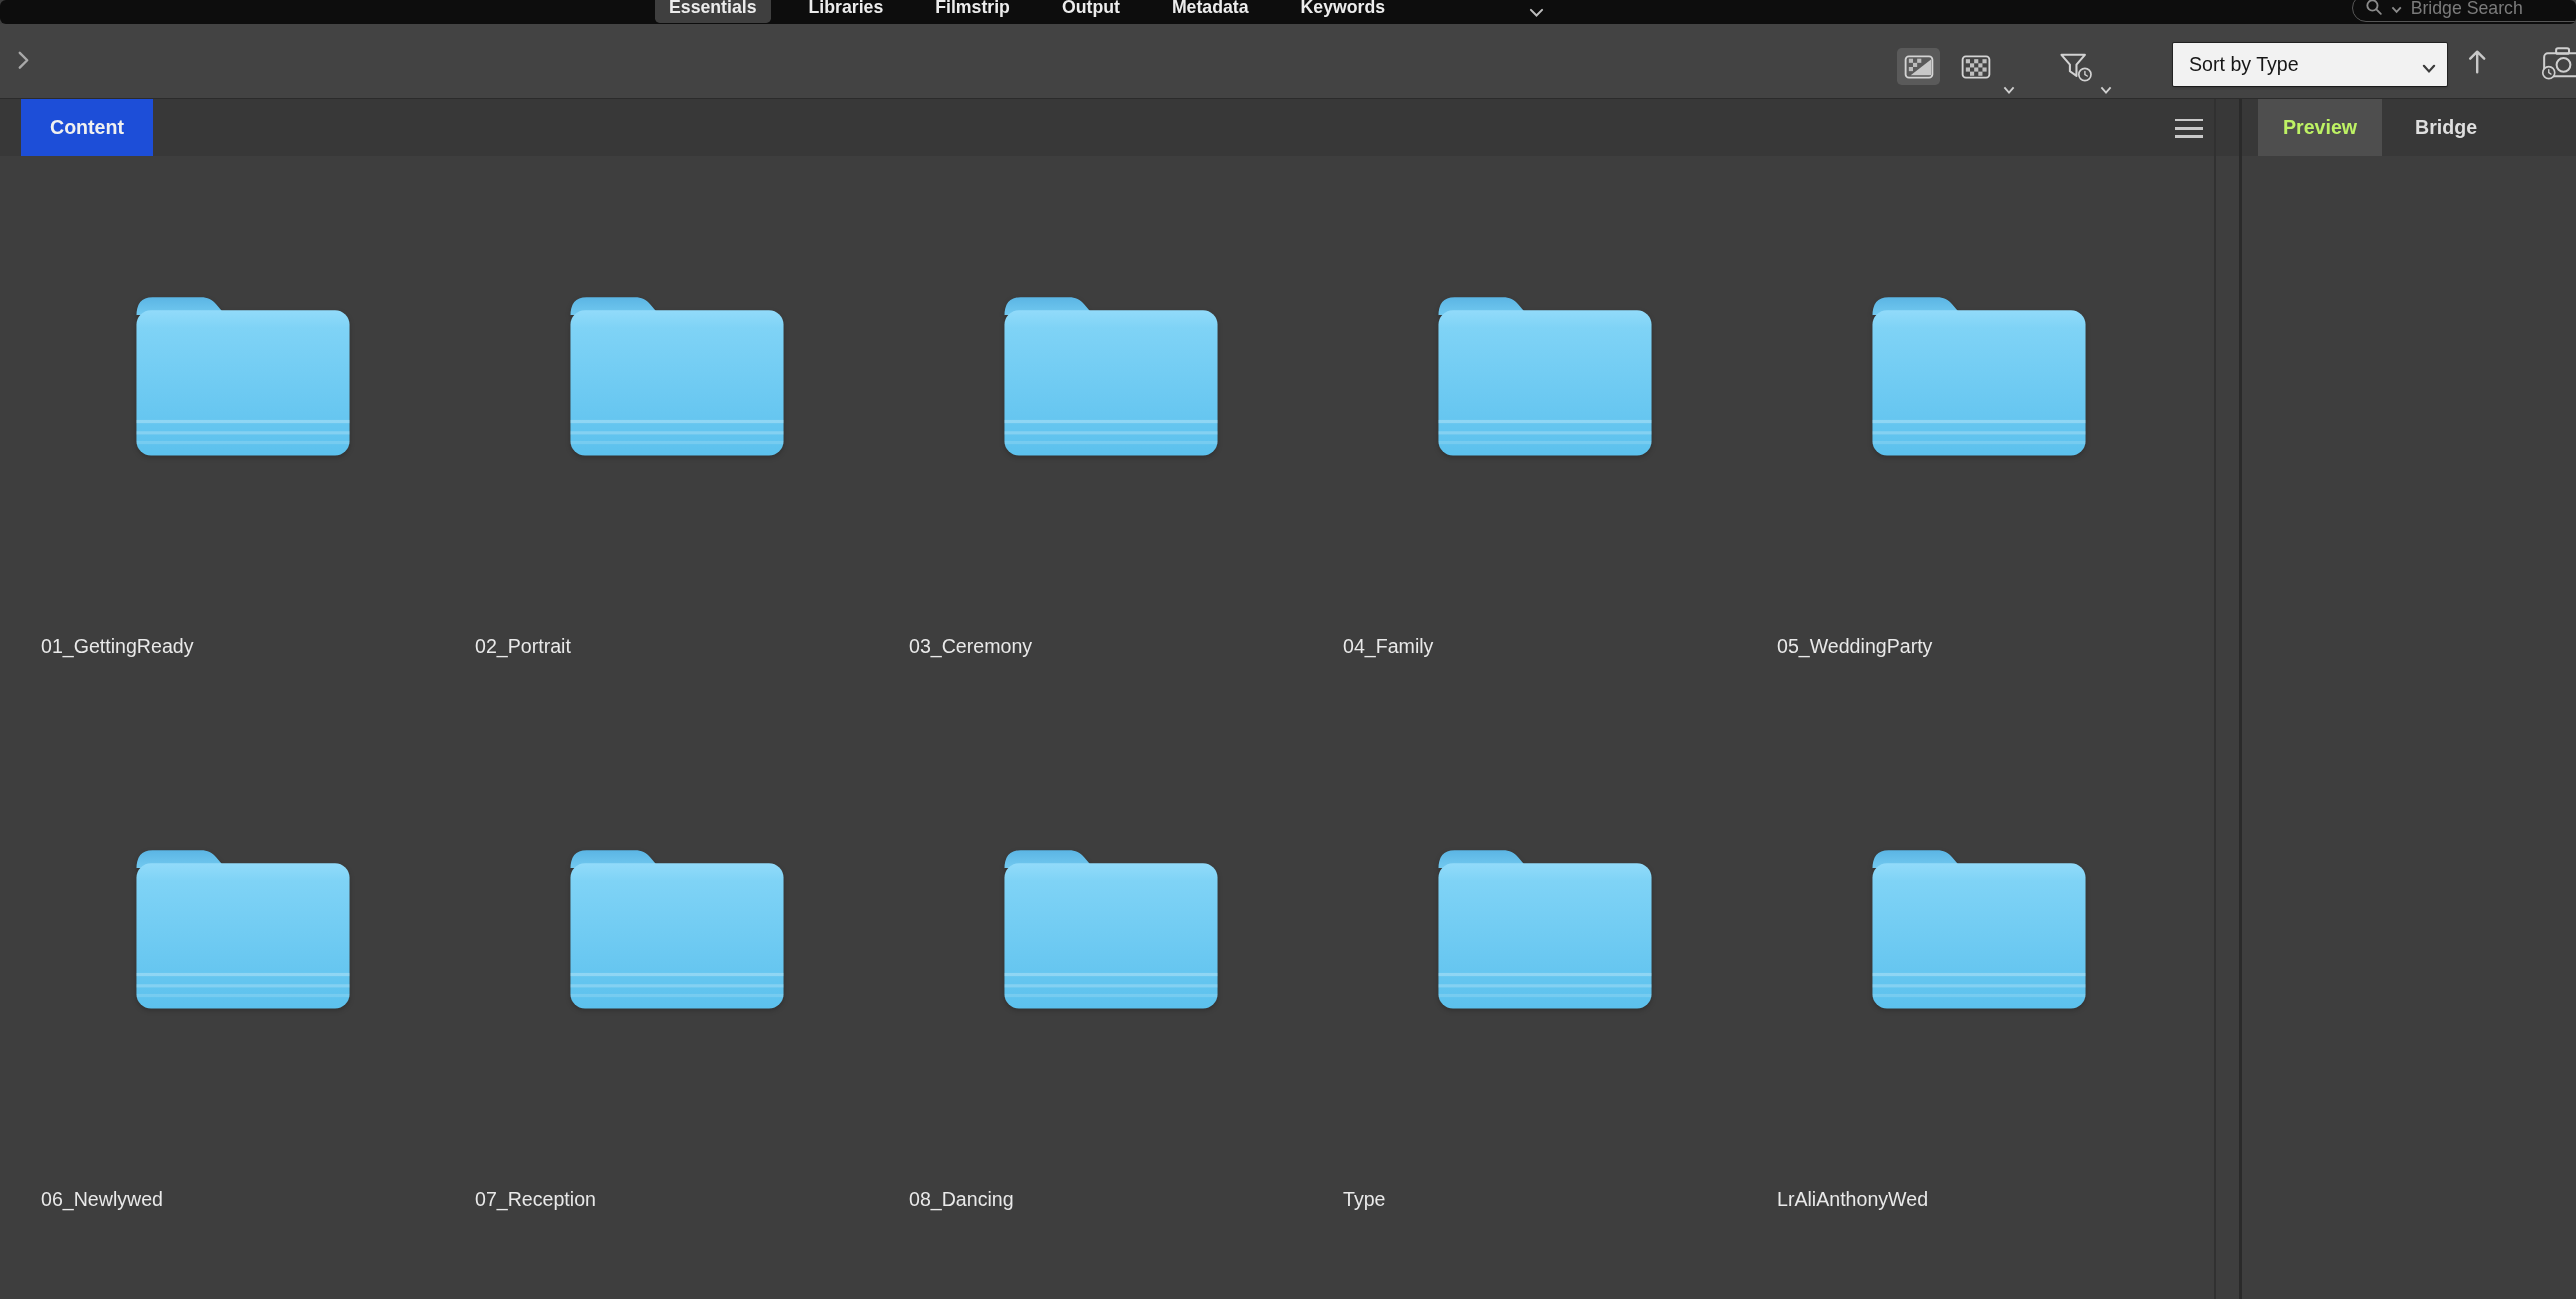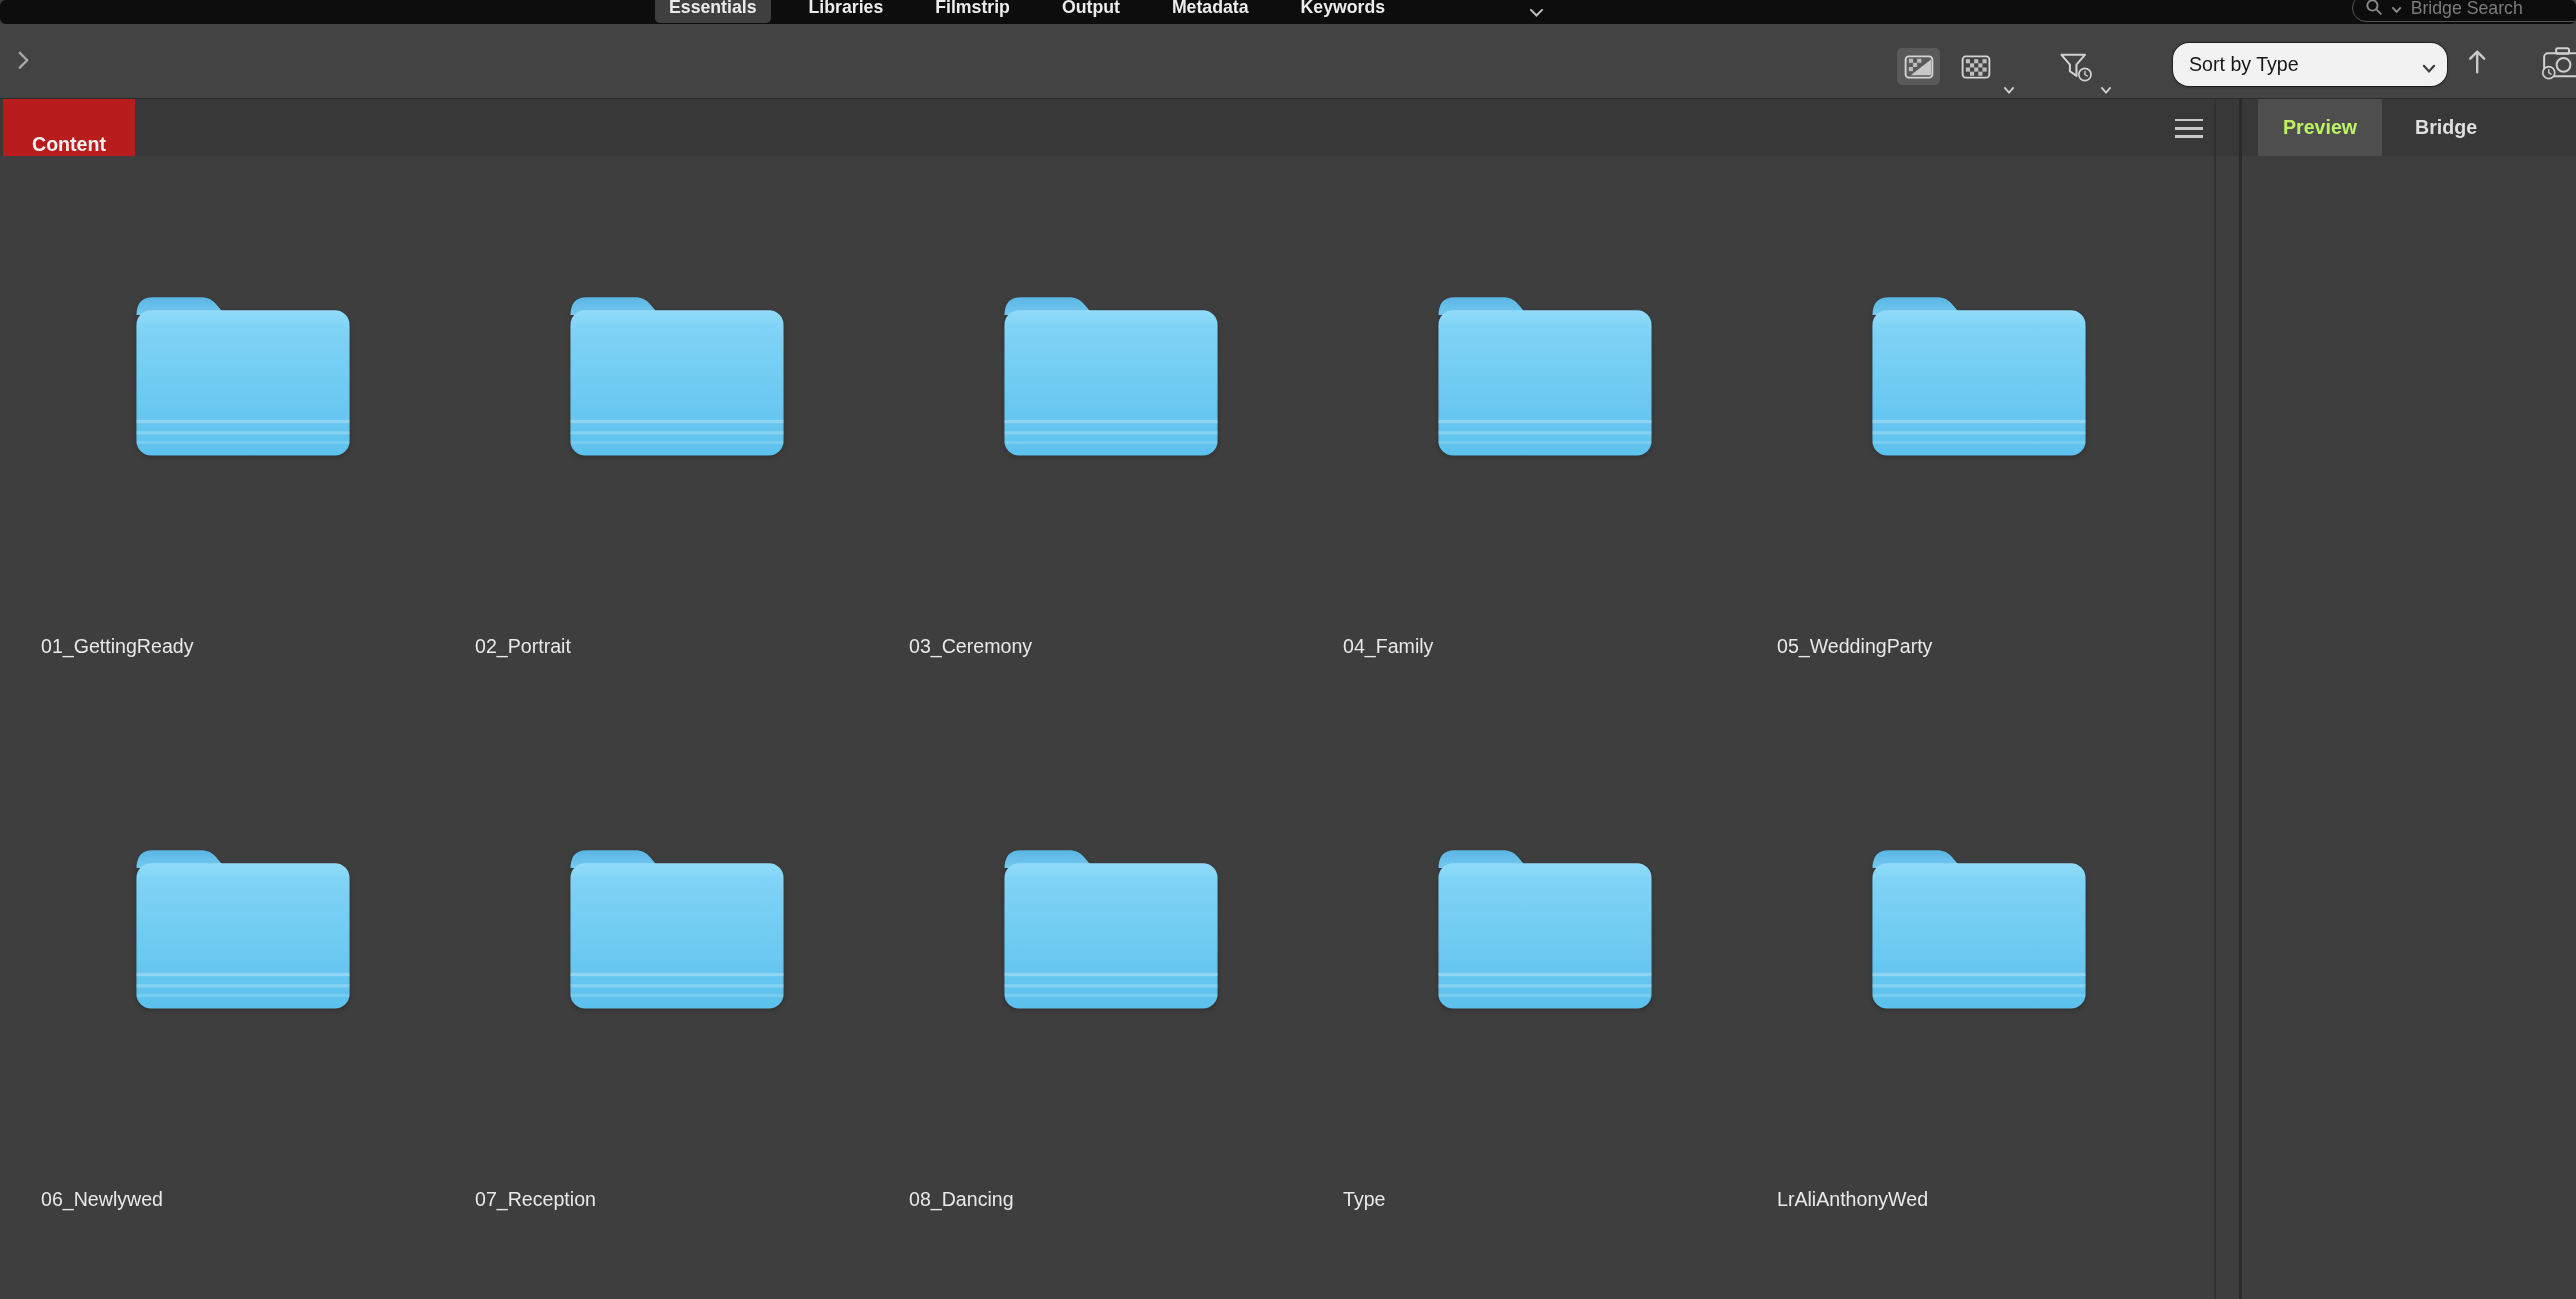--- a/index.html
+++ b/index.html
@@ -21,32 +21,32 @@
   .toolbar{position:absolute;left:0;top:24px;width:2576px;height:75px;background:#434343;
            border-bottom:1.9px solid #2b2b2b;box-sizing:border-box;z-index:5;}
   .crumb-icon{position:absolute;left:17px;top:26px;}
   .qbtn{position:absolute;top:24px;width:43px;height:37px;border-radius:4.7px;display:flex;align-items:center;justify-content:center;}
   .qbtn.selected{background:#5a5a5a;}
   .pos-q1{left:1897px;}
   .pos-q2{left:1954px;}
   .pos-qchev{position:absolute;left:2003px;top:56px;}
   .filter-btn{position:absolute;left:2059px;top:28px;}
   .pos-fchev{position:absolute;left:2100px;top:56px;}
-  .sort{position:absolute;left:2173px;top:18.7px;width:274px;height:43px;background:#f2f2f2;border-radius:16px;
+  .sort{position:absolute;left:2173px;top:18.7px;width:274px;height:43px;background:#f2f2f2;border-radius:1px;
         box-shadow:0 0 0 0.9px rgba(0,0,0,.45),0 0.9px 2.8px rgba(0,0,0,.35);
         display:flex;align-items:center;padding:0 54px 0 16px;box-sizing:border-box;}
   .sort-label{font-size:19.6px;color:#161616;white-space:nowrap;}
   .sort-chevron{position:absolute;right:11.2px;top:17px;}
   .sort-up{position:absolute;left:2466px;top:22.4px;}
   .camera-btn{position:absolute;left:2541px;top:20.5px;}
 
   
   .header-strip{position:absolute;left:0;top:99px;width:2576px;height:57px;background:#383838;z-index:4;}
   .tab{position:absolute;top:0;height:57px;display:flex;align-items:center;font-size:19.6px;font-weight:700;cursor:default;}
-  .tab-content{left:3px;padding:0 29px;background:#b91c1c;color:#f0f0f0;align-items:flex-end;}
+  .tab-content{left:21px;padding:0 29px;background:#1d4ed8;color:#f0f0f0;}
   .hamburger{position:absolute;left:2175px;top:19.6px;width:28px;}
   .hamburger i{display:block;height:2.8px;background:#c9c9c9;margin-bottom:5.6px;}
   .tab-preview{left:2258px;padding:0 25px;background:#4e4e4e;color:#bef264;}
   .tab-publish{left:2390px;padding:0 25px;color:#dfdfdf;}
 
   
   .vline-a{position:absolute;left:2214px;top:99px;width:1.9px;height:1200px;background:#313131;z-index:7;}
   .vline-b{position:absolute;left:2239px;top:99px;width:2.8px;height:1200px;background:#2a2a2a;z-index:7;}
 
   

